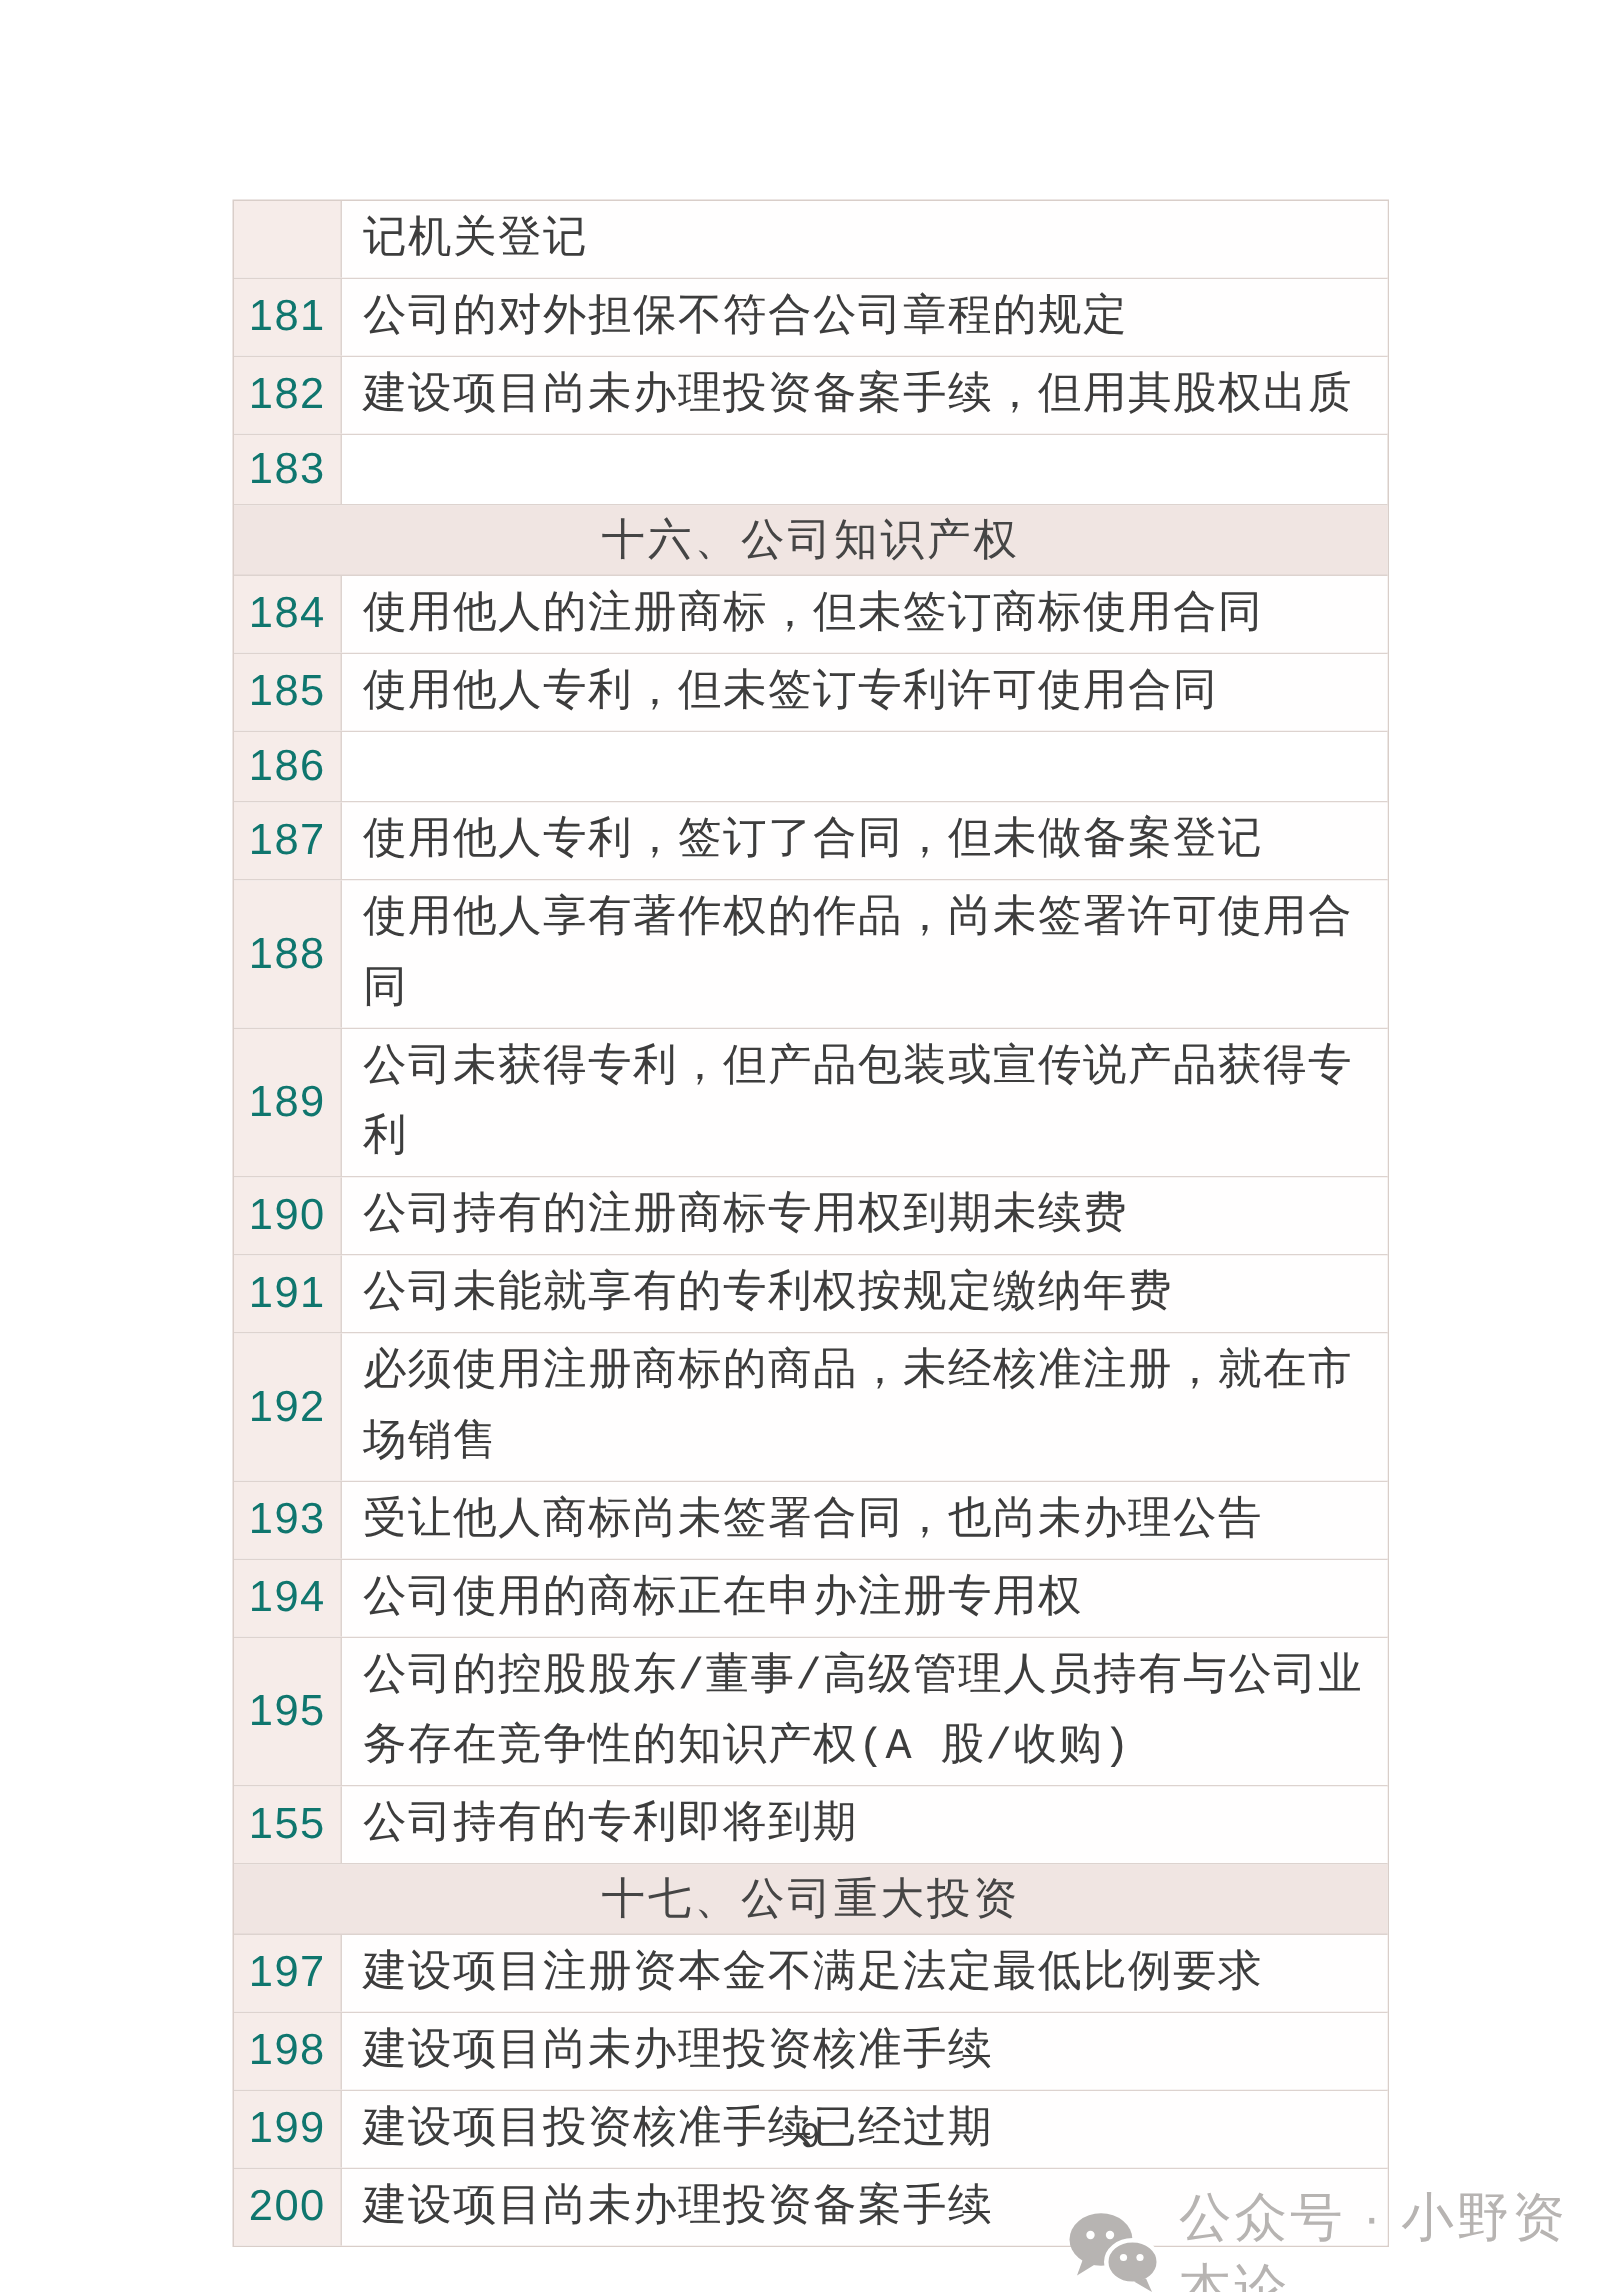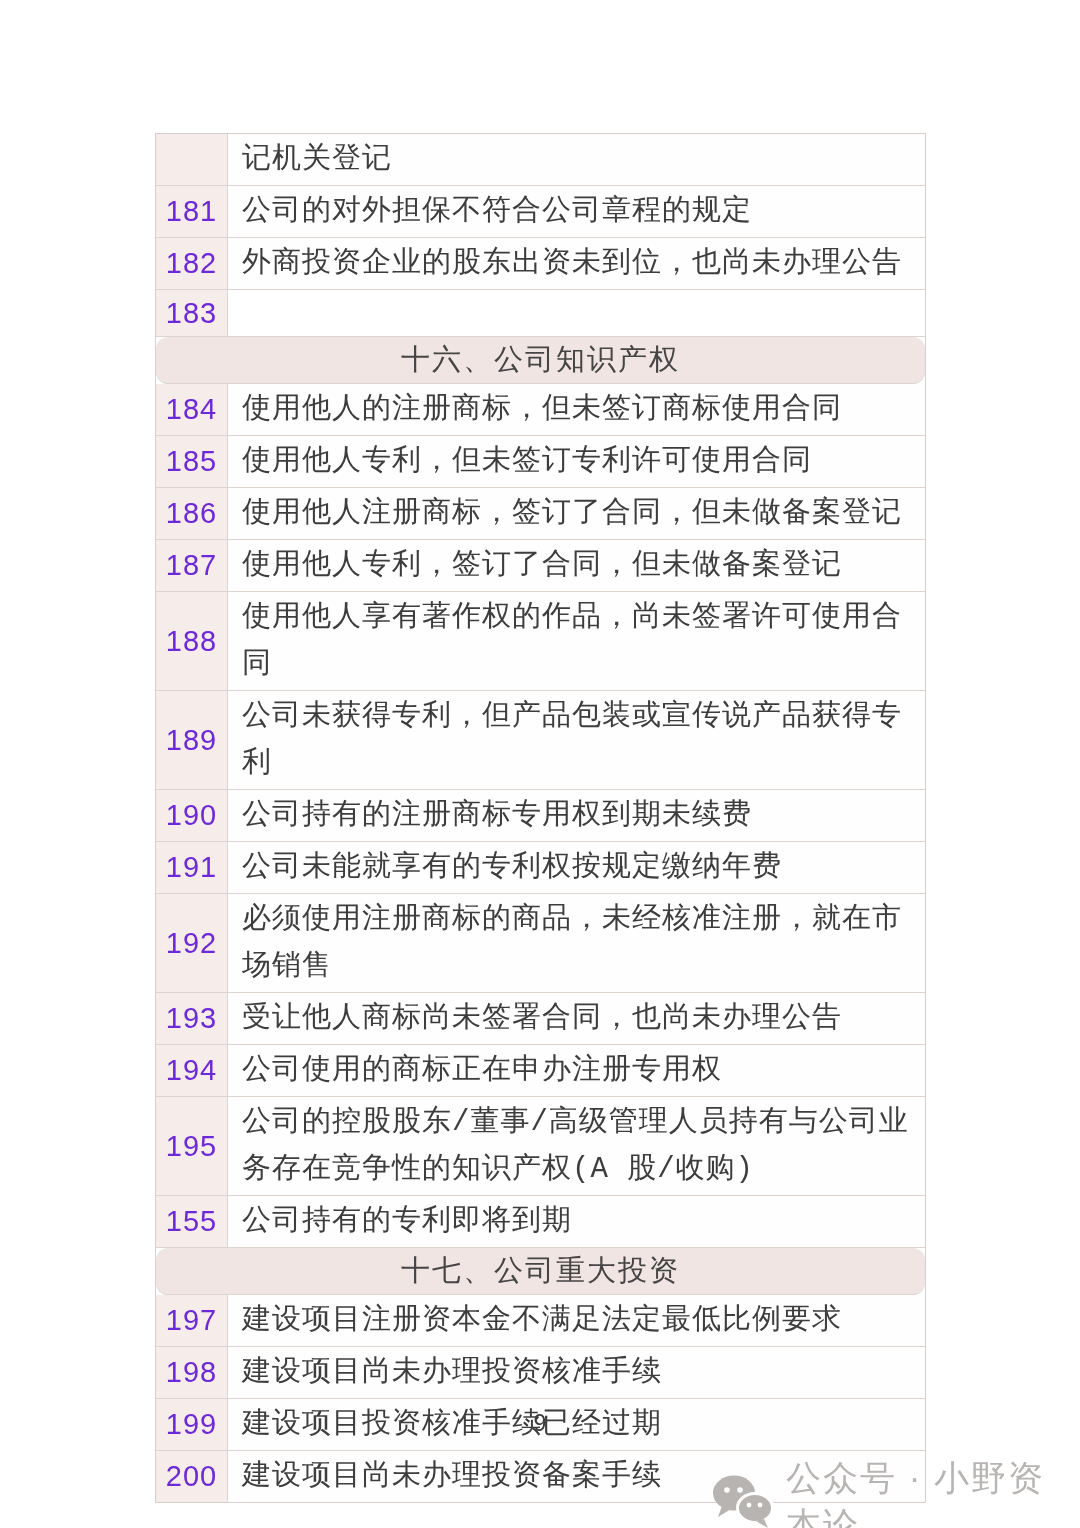--- a/index.html
+++ b/index.html
@@ -29,21 +29,21 @@
     width: 72px;
     flex: 0 0 72px;
     background: #f6ece9;
     border-right: 1px solid #ddd3cf;
     box-sizing: border-box;
     display: flex;
     align-items: center;
     justify-content: center;
     font-family: "Liberation Sans", sans-serif;
     font-size: 29px;
-    color: #6d28d9;
+    color: #0f766e;
     letter-spacing: 1px;
   }
   .text-cell {
     flex: 1;
     background: #fffefe;
     display: flex;
     align-items: center;
     padding: 2px 14px;
     font-size: 29px;
     color: #3d3d3d;
@@ -55,21 +55,20 @@
     display: flex;
     min-height: 47px;
     align-items: center;
     justify-content: center;
     background: #f0e5e2;
     border-bottom: 1px solid #ddd3cf;
     box-sizing: border-box;
     font-size: 29px;
     color: #454545;
     letter-spacing: 2px;
-    border-radius: 12px;
   }
   .page-number {
     position: absolute;
     left: 0; top: 1410px;
     width: 100%;
     text-align: center;
     font-family: "Liberation Sans", sans-serif;
     font-size: 23px;
     color: #3c3c3c;
   }
@@ -96,39 +95,38 @@
     <div class="t-row">
       <div class="num-cell"></div>
       <div class="text-cell">记机关登记</div>
     </div>
     <div class="t-row">
       <div class="num-cell">181</div>
       <div class="text-cell">公司的对外担保不符合公司章程的规定</div>
     </div>
     <div class="t-row">
       <div class="num-cell">182</div>
-      <div class="text-cell">外商投资企业的股东出资未到位，也尚未办理公告</div>
+      <div class="text-cell">建设项目尚未办理投资备案手续，但用其股权出质</div>
     </div>
     <div class="t-row">
       <div class="num-cell">183</div>
     </div>
     <div class="section-row">
       <span>十六、公司知识产权</span>
     </div>
     <div class="t-row">
       <div class="num-cell">184</div>
       <div class="text-cell">使用他人的注册商标，但未签订商标使用合同</div>
     </div>
     <div class="t-row">
       <div class="num-cell">185</div>
       <div class="text-cell">使用他人专利，但未签订专利许可使用合同</div>
     </div>
     <div class="t-row">
       <div class="num-cell">186</div>
-      <div class="text-cell">使用他人注册商标，签订了合同，但未做备案登记</div>
     </div>
     <div class="t-row">
       <div class="num-cell">187</div>
       <div class="text-cell">使用他人专利，签订了合同，但未做备案登记</div>
     </div>
     <div class="t-row">
       <div class="num-cell">188</div>
       <div class="text-cell">使用他人享有著作权的作品，尚未签署许可使用合同</div>
     </div>
     <div class="t-row">

